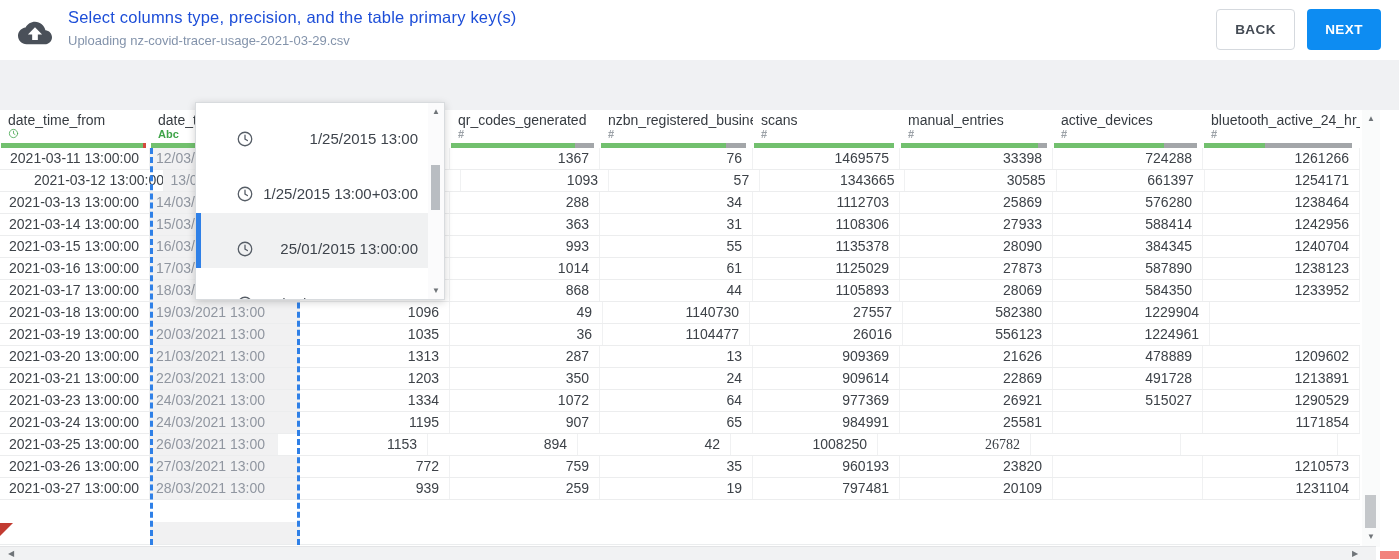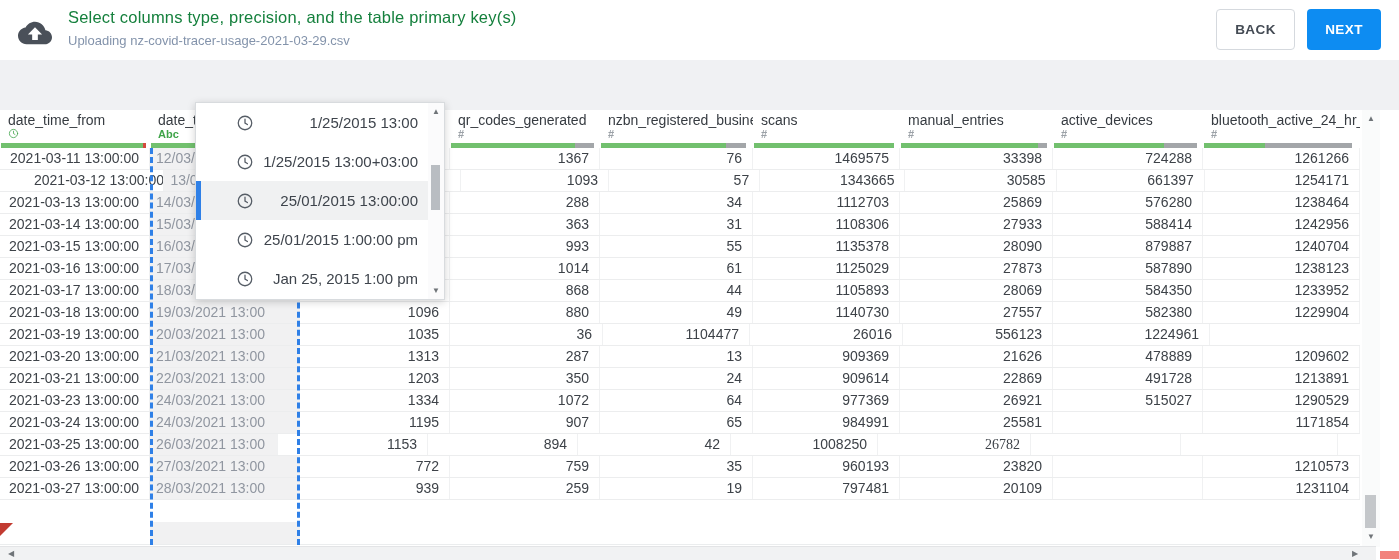--- a/index.html
+++ b/index.html
@@ -2,21 +2,21 @@
 <html style="--accent-blue: #0d8cf2; --sel-blue: #2f80e7; --green: #72c06e; --bar-gray: #a3a6a9; --type-green: #3fa449;"><head>
 <meta charset="utf-8">
 <style>
   html,body{margin:0;padding:0;width:1399px;height:560px;overflow:hidden;background:#fff;
     font-family:"Liberation Sans", sans-serif;}
   #stage{position:relative;width:1399px;height:560px;background:#fff;}
 
   
   .top-header{position:absolute;left:0;top:0;width:1399px;height:60px;background:#fff;}
   .upload-icon{position:absolute;left:18px;top:16px;width:34px;height:30px;color:#4a5059;}
-  .page-title{position:absolute;left:68px;top:8px;font-size:16.5px;font-weight:500;color:#15803d;letter-spacing:.2px;}
+  .page-title{position:absolute;left:68px;top:8px;font-size:16.5px;font-weight:500;color:#1d4ed8;letter-spacing:.2px;}
   .page-subtitle{position:absolute;left:68px;top:33px;font-size:13px;font-weight:500;color:#8393ab;}
   .btn{position:absolute;top:9px;height:41px;box-sizing:border-box;border-radius:4px;
     font-size:13.5px;font-weight:700;letter-spacing:.4px;display:flex;align-items:center;justify-content:center;cursor:pointer;}
   .btn-back{left:1216px;width:79px;background:#fff;border:1px solid #d5d9de;color:#444b54;}
   .btn-next{left:1307px;width:74px;background:var(--accent-blue,#0d8cf2);border:none;color:#fff;}
 
   
   .toolbar{position:absolute;left:0;top:60px;width:1399px;height:50px;background:#f0f1f3;}
   .tb-icon{position:absolute;color:#3f4650;}
   .key-btn{left:77px;top:75px;width:22px;height:20px;cursor:pointer;}
@@ -61,21 +61,21 @@
   .sel-overlay{position:absolute;left:150px;top:38px;width:150px;height:397px;box-sizing:border-box;
     border-left:3px dashed var(--sel-blue,#2f80e7);border-right:3px dashed var(--sel-blue,#2f80e7);
     pointer-events:none;z-index:5;}
   .red-triangle{position:absolute;left:0;top:413px;width:13px;height:13px;background:#c23b31;
     clip-path:polygon(0 0,100% 0,0 100%);}
 
   
   .dd-panel{position:absolute;left:195px;top:102px;width:250px;height:198px;background:#fff;
     border:1px solid #d8dbde;box-shadow:0 2px 8px rgba(0,0,0,.18);z-index:30;display:flex;box-sizing:border-box;}
   .dd-list{flex:1;overflow:hidden;}
-  .dd-item{position:relative;height:39px;display:flex;align-items:center;padding:0 10px 0 40px;cursor:pointer;}
+  .dd-item{position:relative;height:39px;display:flex;align-items:center;padding:16px 10px 0 40px;cursor:pointer;}
   .dd-item.selected{background:#f0f1f2;}
   .dd-selbar{display:none;}
   .dd-item.selected .dd-selbar{display:block;position:absolute;left:0;top:0;bottom:0;width:5px;background:var(--sel-blue,#2f80e7);}
   .dd-clock{width:18px;height:18px;color:#565d66;flex:0 0 auto;}
   .dd-clock svg{width:18px;height:18px;}
   .dd-label{flex:1;text-align:right;font-size:15px;color:#3e444c;white-space:nowrap;}
   .dd-scroll{width:16px;position:relative;background:#fbfbfc;}
   .dd-scroll .arr{position:absolute;left:0;width:16px;text-align:center;font-size:8px;color:#6f7478;cursor:pointer;}
   .dd-scroll .arr-up{top:4px;}
   .dd-scroll .arr-down{bottom:4px;}
@@ -263,21 +263,21 @@
           <div class="tcell right" style="width: 157px;">1242956</div>
         </div>
         <div class="trow">
           <div class="tcell right" style="width: 150px;">2021-03-15 13:00:00</div>
           <div class="tcell selcol muted" style="width: 150px;">16/03/2021 13:00</div>
           <div class="tcell right" style="width: 150px;"></div>
           <div class="tcell right" style="width: 150px;">993</div>
           <div class="tcell right" style="width: 153px;">55</div>
           <div class="tcell right" style="width: 147px;">1135378</div>
           <div class="tcell right" style="width: 153px;">28090</div>
-          <div class="tcell right" style="width: 150px;">879887</div>
+          <div class="tcell right" style="width: 150px;">384345</div>
           <div class="tcell right" style="width: 157px;">1240704</div>
         </div>
         <div class="trow">
           <div class="tcell right" style="width: 150px;">2021-03-16 13:00:00</div>
           <div class="tcell selcol muted" style="width: 150px;">17/03/2021 13:00</div>
           <div class="tcell right" style="width: 150px;"></div>
           <div class="tcell right" style="width: 150px;">1014</div>
           <div class="tcell right" style="width: 153px;">61</div>
           <div class="tcell right" style="width: 147px;">1125029</div>
           <div class="tcell right" style="width: 153px;">27873</div>
@@ -292,21 +292,20 @@
           <div class="tcell right" style="width: 153px;">44</div>
           <div class="tcell right" style="width: 147px;">1105893</div>
           <div class="tcell right" style="width: 153px;">28069</div>
           <div class="tcell right" style="width: 150px;">584350</div>
           <div class="tcell right" style="width: 157px;">1233952</div>
         </div>
         <div class="trow">
           <div class="tcell right" style="width: 150px;">2021-03-18 13:00:00</div>
           <div class="tcell selcol muted" style="width: 150px;">19/03/2021 13:00</div>
           <div class="tcell right" style="width: 150px;">1096</div>
-          <div class="tcell right" style="width: 150px;">880</div>
           <div class="tcell right" style="width: 153px;">49</div>
           <div class="tcell right" style="width: 147px;">1140730</div>
           <div class="tcell right" style="width: 153px;">27557</div>
           <div class="tcell right" style="width: 150px;">582380</div>
           <div class="tcell right" style="width: 157px;">1229904</div>
         </div>
         <div class="trow">
           <div class="tcell right" style="width: 150px;">2021-03-19 13:00:00</div>
           <div class="tcell selcol muted" style="width: 150px;">20/03/2021 13:00</div>
           <div class="tcell right" style="width: 150px;">1035</div>

